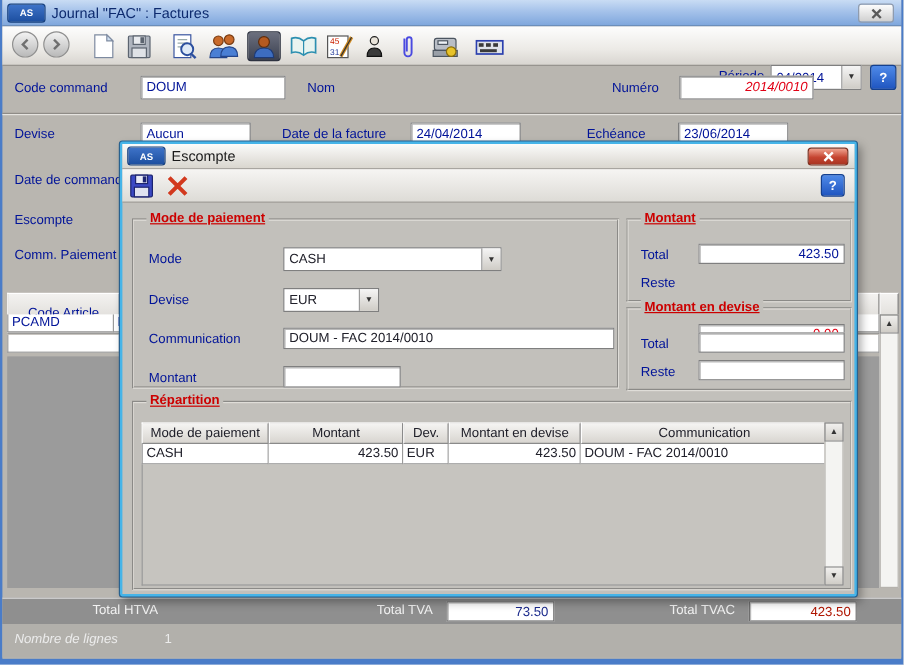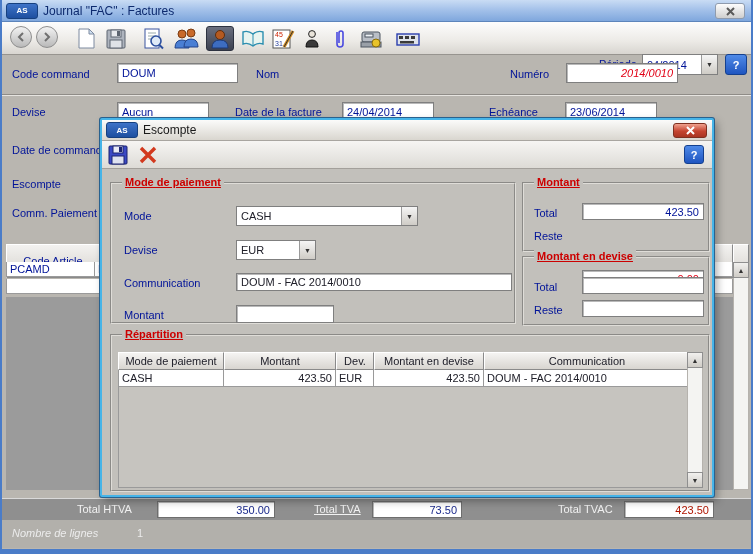--- a/index.html
+++ b/index.html
@@ -292,22 +292,21 @@
     <div class="th-cell" style="left:700px; top:244px; width:31px; justify-content:flex-start; padding-left:2px;">k</div>
     <div class="td-cell" style="left:700px; top:262px; width:31px;">n</div>
     <div class="td-cell" style="left:700px; top:279px; width:31px;"></div>
     <div class="table-body-dark" style="left:700px; top:297px; width:31px; height:193px;"></div>
     <div class="th-cell" style="left:731px; top:244px; width:16px;"></div>
     <div class="vscroll-track" style="left:731px; top:262px; height:228px;"></div>
     <div class="scroll-btn" style="left:731px; top:262px;">▲</div>
 
     <div class="totals-band">
       <div class="lbl" style="left:75px; top:4px;">Total HTVA</div>
-      <div class="tot-fld" style="left:155px; top:2px; width:118px;">350.00</div>
-      <div class="lbl" style="left:312px; top:4px;text-decoration:underline;">Total TVA</div>
+      <div class="lbl" style="left:312px; top:4px;">Total TVA</div>
       <div class="tot-fld" style="left:370px; top:2px; width:90px;">73.50</div>
       <div class="lbl" style="left:556px; top:4px;">Total TVAC</div>
       <div class="tot-fld darkred-text" style="left:622px; top:2px; width:90px;">423.50</div>
     </div>
 
     <div class="statusbar">
       <div class="s-lbl">Nombre de lignes</div>
       <div class="s-val">1</div>
     </div>
 

